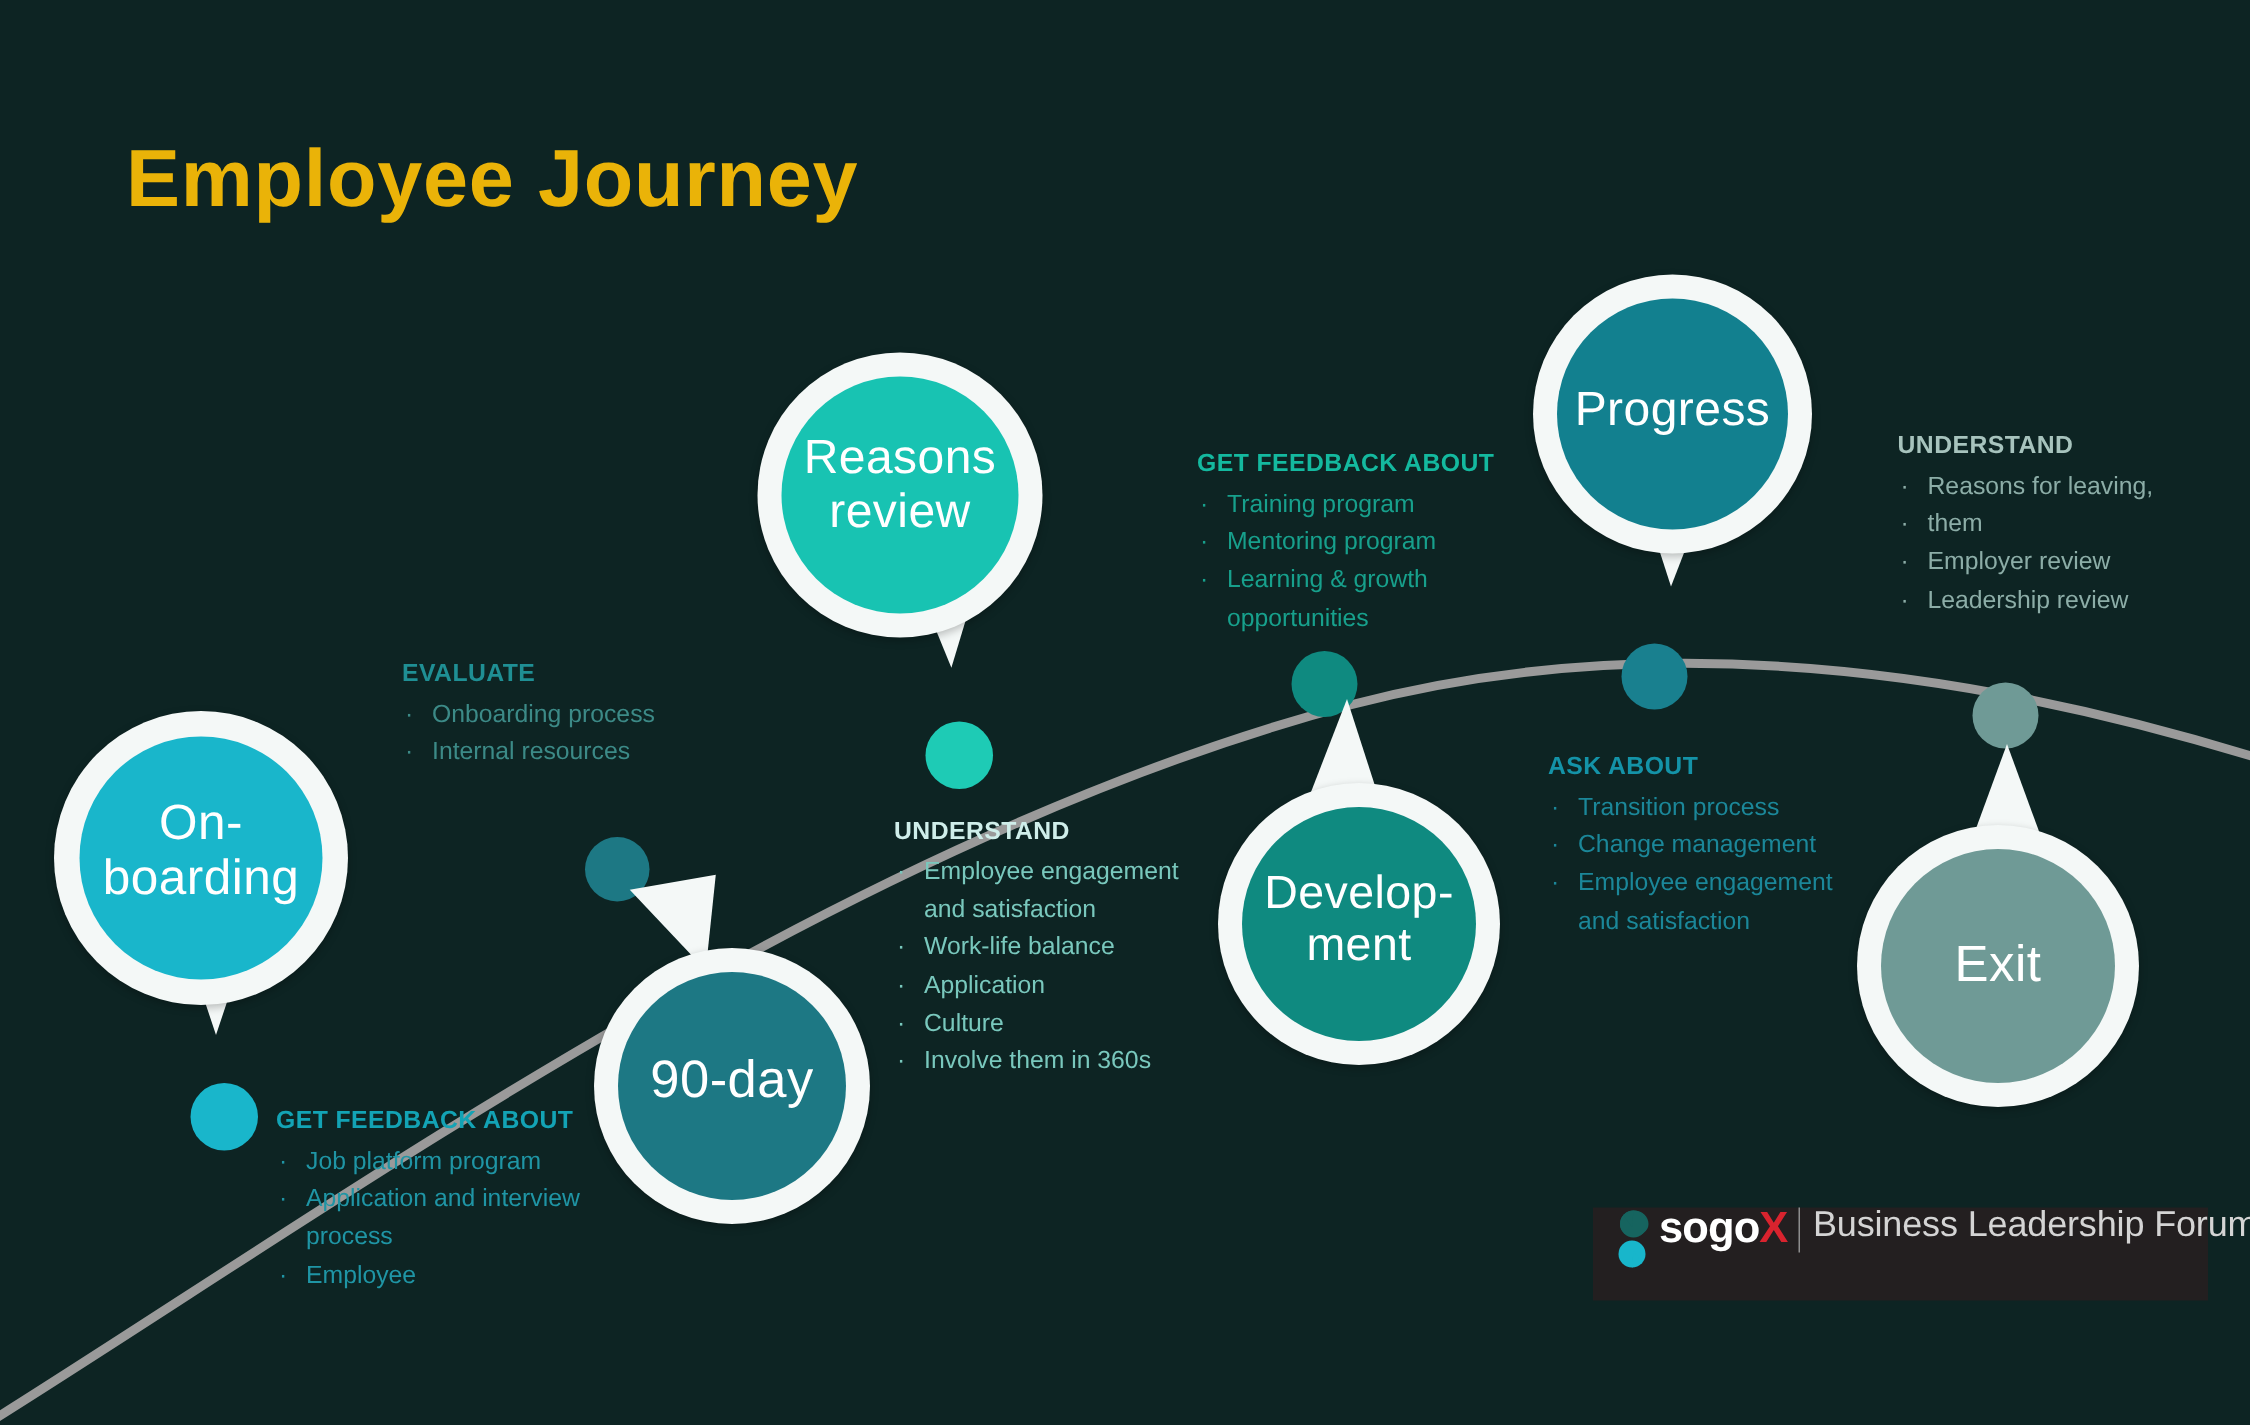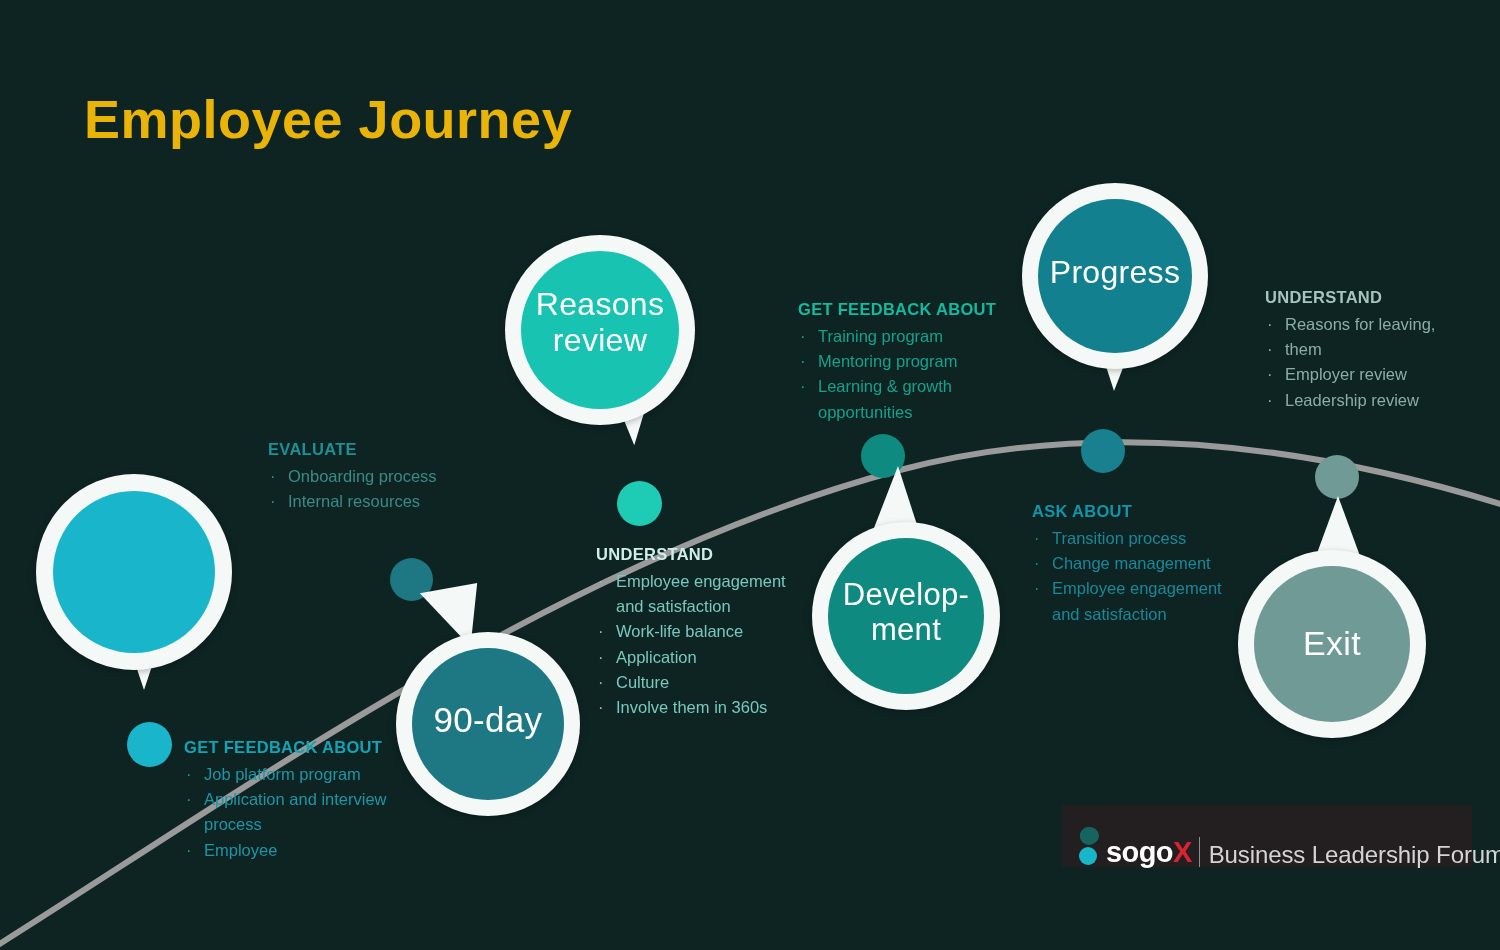--- a/index.html
+++ b/index.html
@@ -114,21 +114,21 @@
 
   
   #logo-box {
     position: absolute;
     left: 1062px;
     top: 805px;
     width: 410px;
     height: 62px;
     background: #231f20;
     display: flex;
-    align-items: flex-end;
+    align-items: flex-start;
     padding-left: 14px;
     box-sizing: border-box;
   }
   #logo-marks {
     position: relative;
     width: 26px;
     height: 42px;
     margin-right: 4px;
     flex: none;
   }
@@ -171,20 +171,22 @@
   <div class="arc-dot" style="left:390px; top:558px; width:43px; height:43px; background:#1d7884;"></div>
   <div class="arc-dot" style="left:617px; top:481px; width:45px; height:45px; background:#1ecbb5;"></div>
   <div class="arc-dot" style="left:861px; top:434px; width:44px; height:44px; background:#0f8a80;"></div>
   <div class="arc-dot" style="left:1081px; top:429px; width:44px; height:44px; background:#19808f;"></div>
   <div class="arc-dot" style="left:1315px; top:455px; width:44px; height:44px; background:#6f9a96;"></div>
 
   <div class="bubble" style="left:36px; top:474px; width:196px; height:196px;">
     <div class="tail" style="left:86px; top:150px; border-left:22px solid transparent; border-right:22px solid transparent; border-top:66px solid #f4f8f7;"></div>
     <div class="ring" style="width:196px; height:196px;"></div>
     <div class="disc" style="left:17px; top:17px; width:162px; height:162px; background:#19b6cb;"></div>
+    <div class="label" style="top:56px; font-size:33px; white-space:pre-line;">On-
+boarding</div>
   </div>
 
   <div class="bubble" style="left:396px; top:632px; width:184px; height:184px;">
     <div class="tail" style="left:22px; top:-52px; border-top:16px solid transparent; border-bottom:48px solid transparent; border-right:56px solid #f4f8f7; transform:rotate(6deg);"></div>
     <div class="ring" style="width:184px; height:184px;"></div>
     <div class="disc" style="left:16px; top:16px; width:152px; height:152px; background:#1d7884;"></div>
     <div class="label" style="top:68px; font-size:35px;">90-day</div>
   </div>
 
   <div class="bubble" style="left:505px; top:235px; width:190px; height:190px;">

